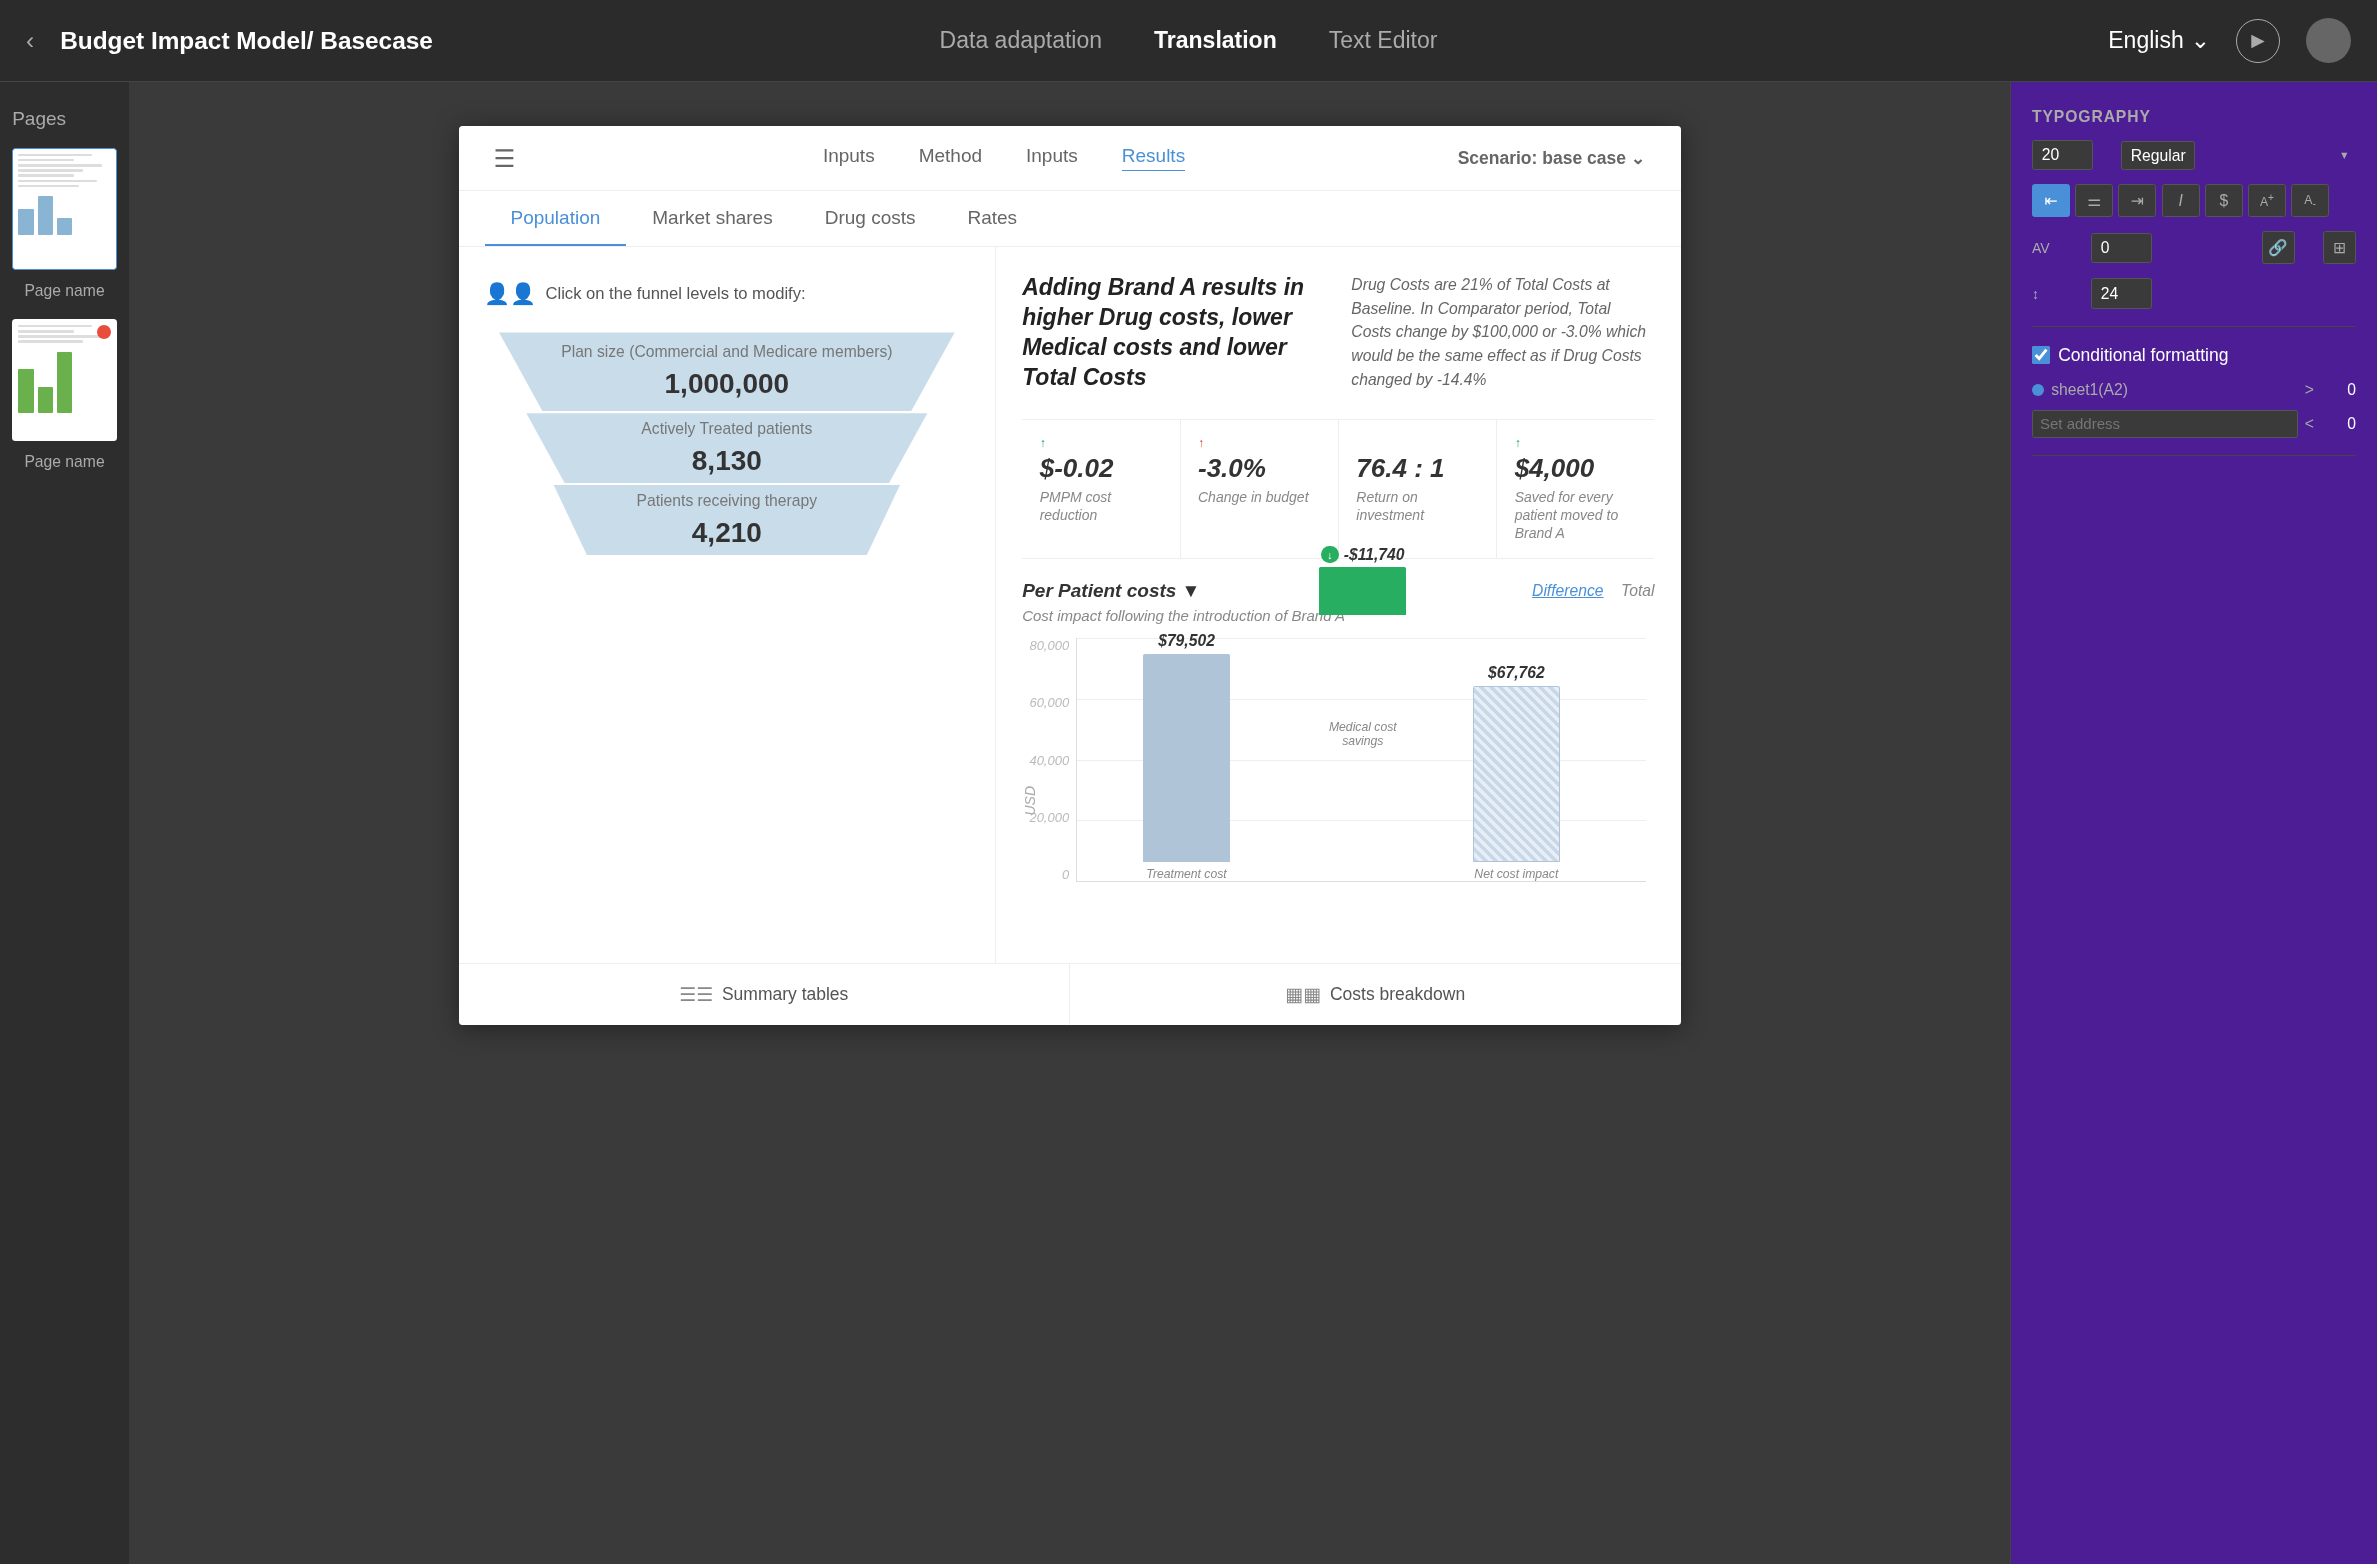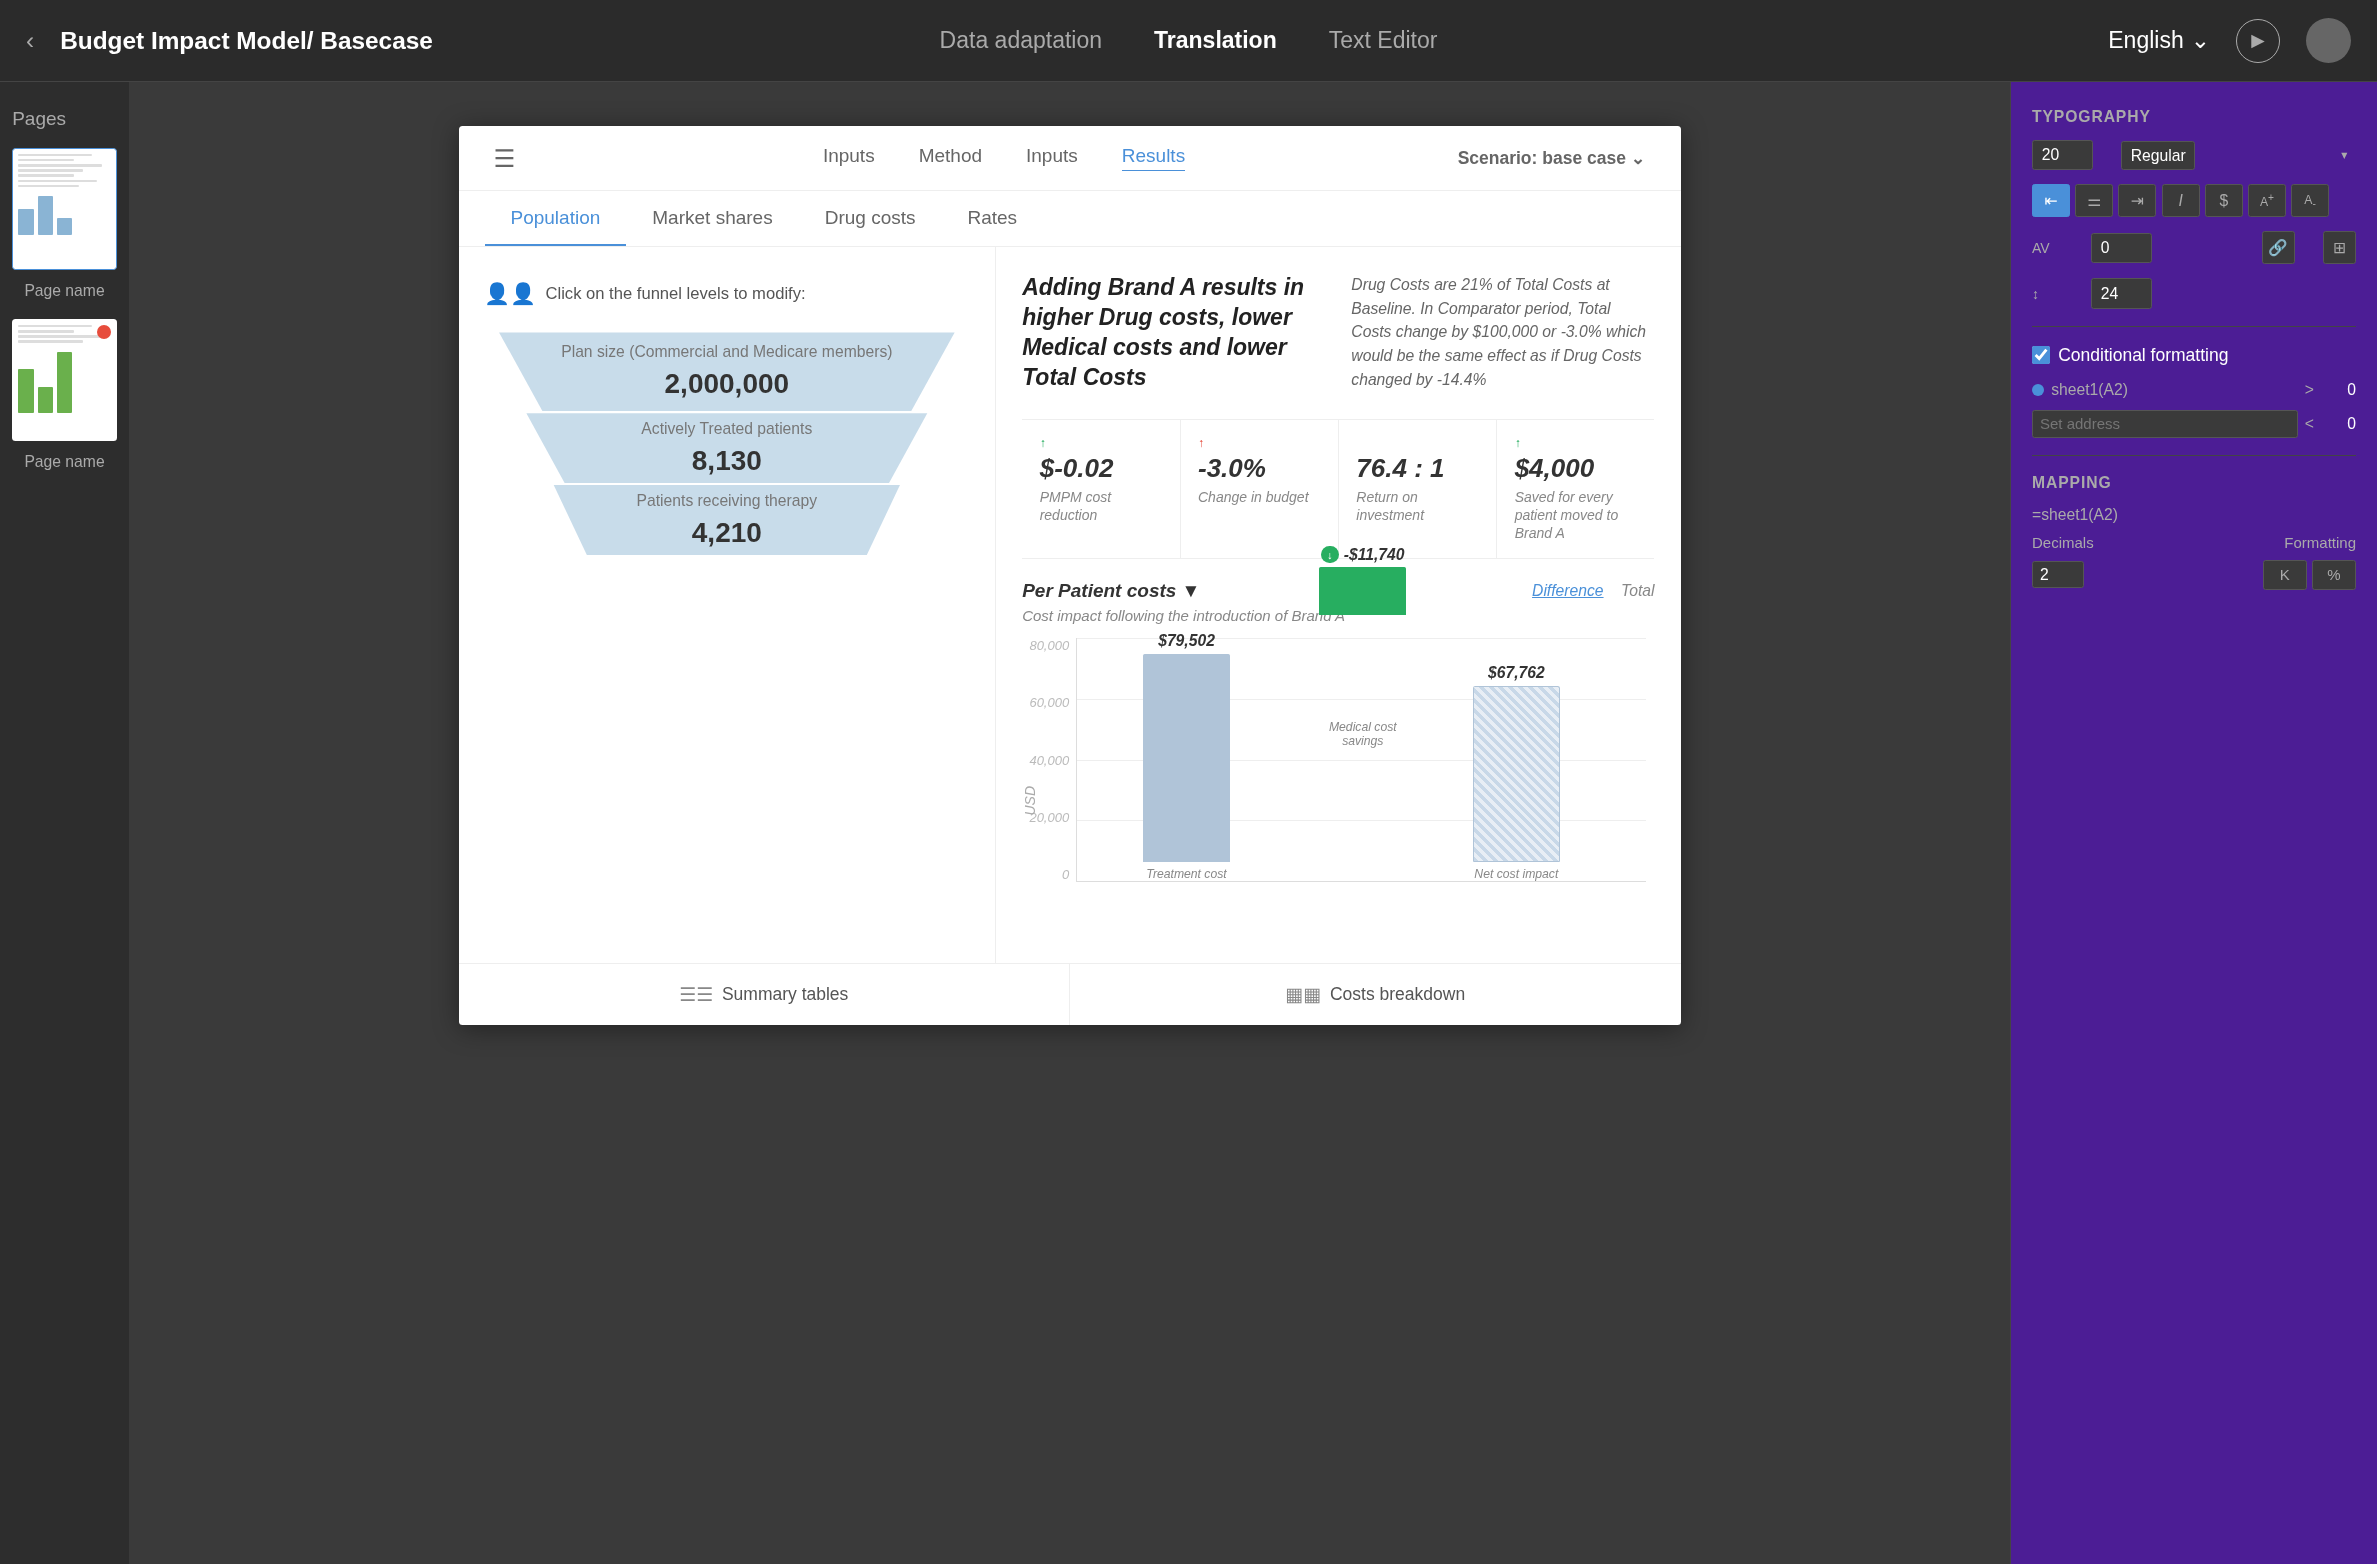--- a/index.html
+++ b/index.html
@@ -294,21 +294,21 @@
         <div class="funnel-panel">
           <div class="funnel-instruction">
             <span class="funnel-icon">👤👤</span>
             <span>Click on the funnel levels to modify:</span>
           </div>
           <div class="funnel-wrapper">
 
             <div class="funnel-item" style="width:100%">
               <div class="funnel-box" style="width:100%;clip-path:polygon(3% 0%,97% 0%,88% 100%,12% 100%);height:79px;display:flex;flex-direction:column;align-items:center;justify-content:center;background:#c8dcea;padding:14px 35px">
                 <div class="funnel-label">Plan size (Commercial and Medicare members)</div>
-                <div class="funnel-value">2,000,000</div>
+                <div class="funnel-value">1,000,000</div>
               </div>
             </div>
 
             <div class="funnel-item" style="width:88%;margin-top:-1.7px">
               <div class="funnel-box" style="width:100%;clip-path:polygon(3% 0%,97% 0%,88% 100%,12% 100%);height:70px;display:flex;flex-direction:column;align-items:center;justify-content:center;background:#c8dcea;padding:10.5px 26px">
                 <div class="funnel-label">Actively Treated patients</div>
                 <div class="funnel-value">8,130</div>
               </div>
             </div>
 
@@ -483,32 +483,15 @@
     </div>
 
     <div class="rp-cond-row">
       <input class="rp-addr-input" type="text" placeholder="Set address" style="">
       <span class="rp-cond-op">&lt;</span>
       <span class="rp-cond-val">0</span>
     </div>
 
     <div class="rp-divider"></div>
 
-    <div class="mapping-section">
-      <div class="rp-section-title">MAPPING</div>
-      <div class="rp-mapping-formula">=sheet1(A2)</div>
-
-      <div class="rp-dec-fmt-row">
-        <span class="rp-dec-label">Decimals</span>
-        <span class="rp-fmt-label" style="margin-left:auto">Formatting</span>
-      </div>
-
-      <div class="rp-dec-fmt-row">
-        <input class="rp-small-num" type="text" value="2" style="">
-        <div style="display:flex;gap:5.2px;margin-left:auto">
-          <button class="rp-fmt-btn">K</button>
-          <button class="rp-fmt-btn">%</button>
-        </div>
-      </div>
-    </div>
   </div>
 </div>
 
 
 </body></html>

